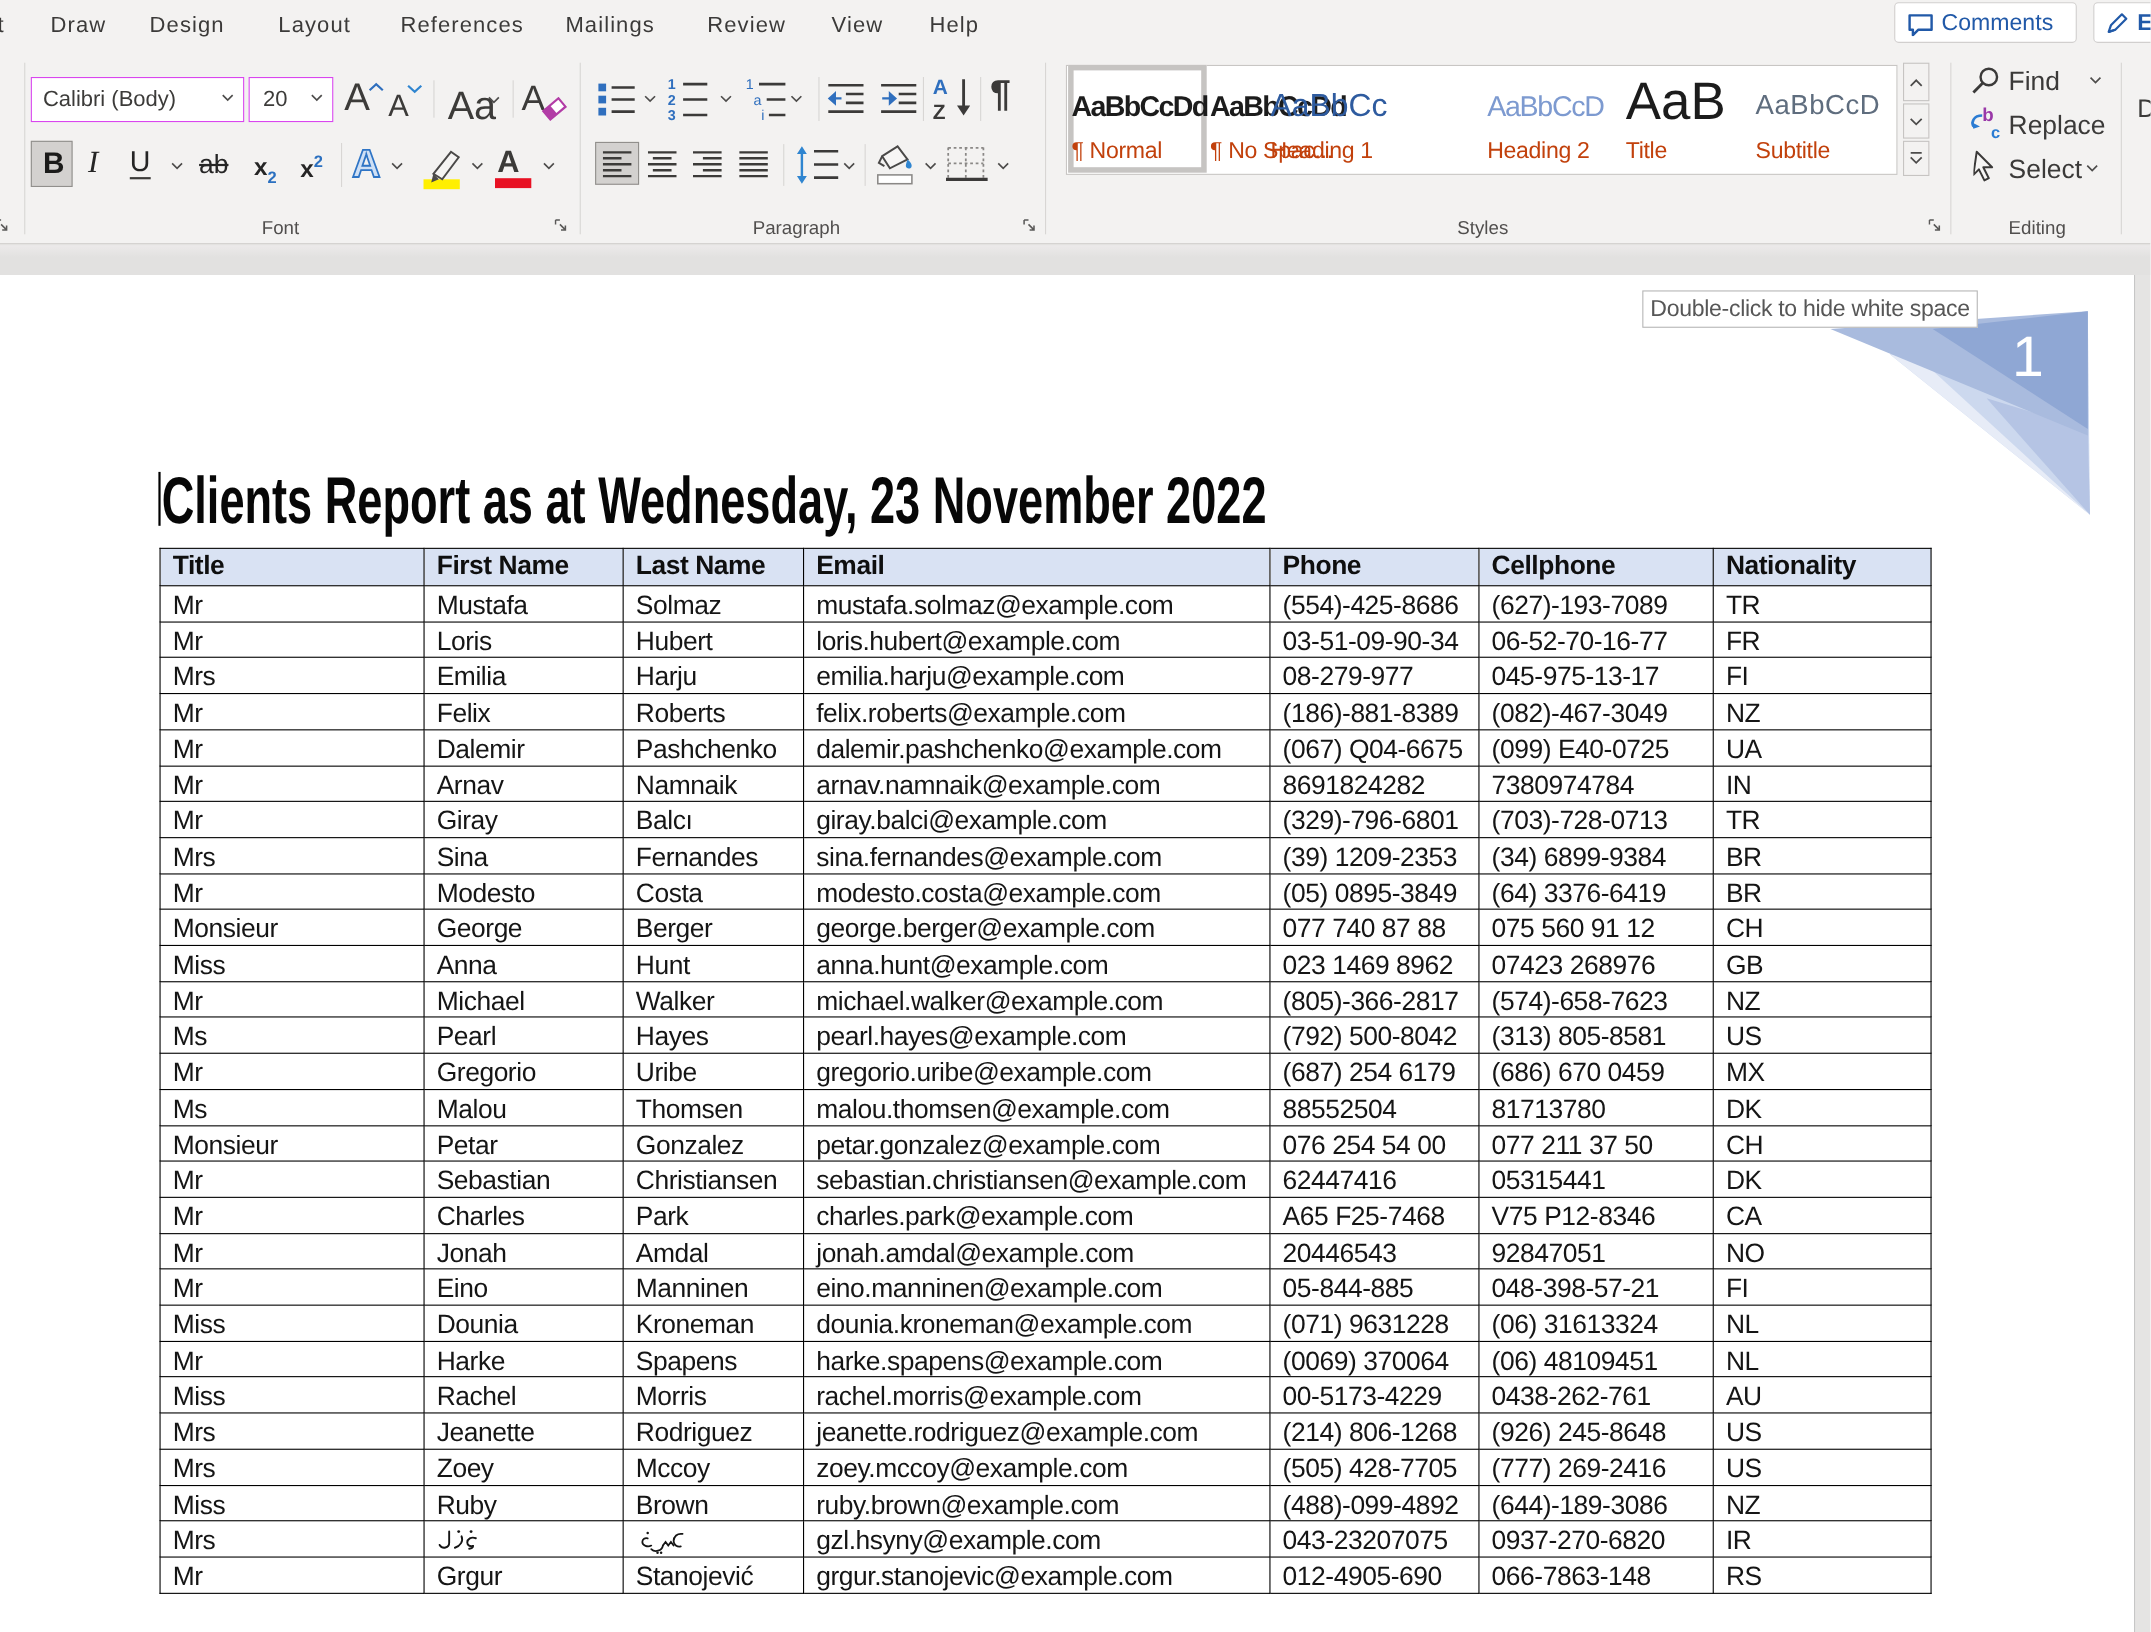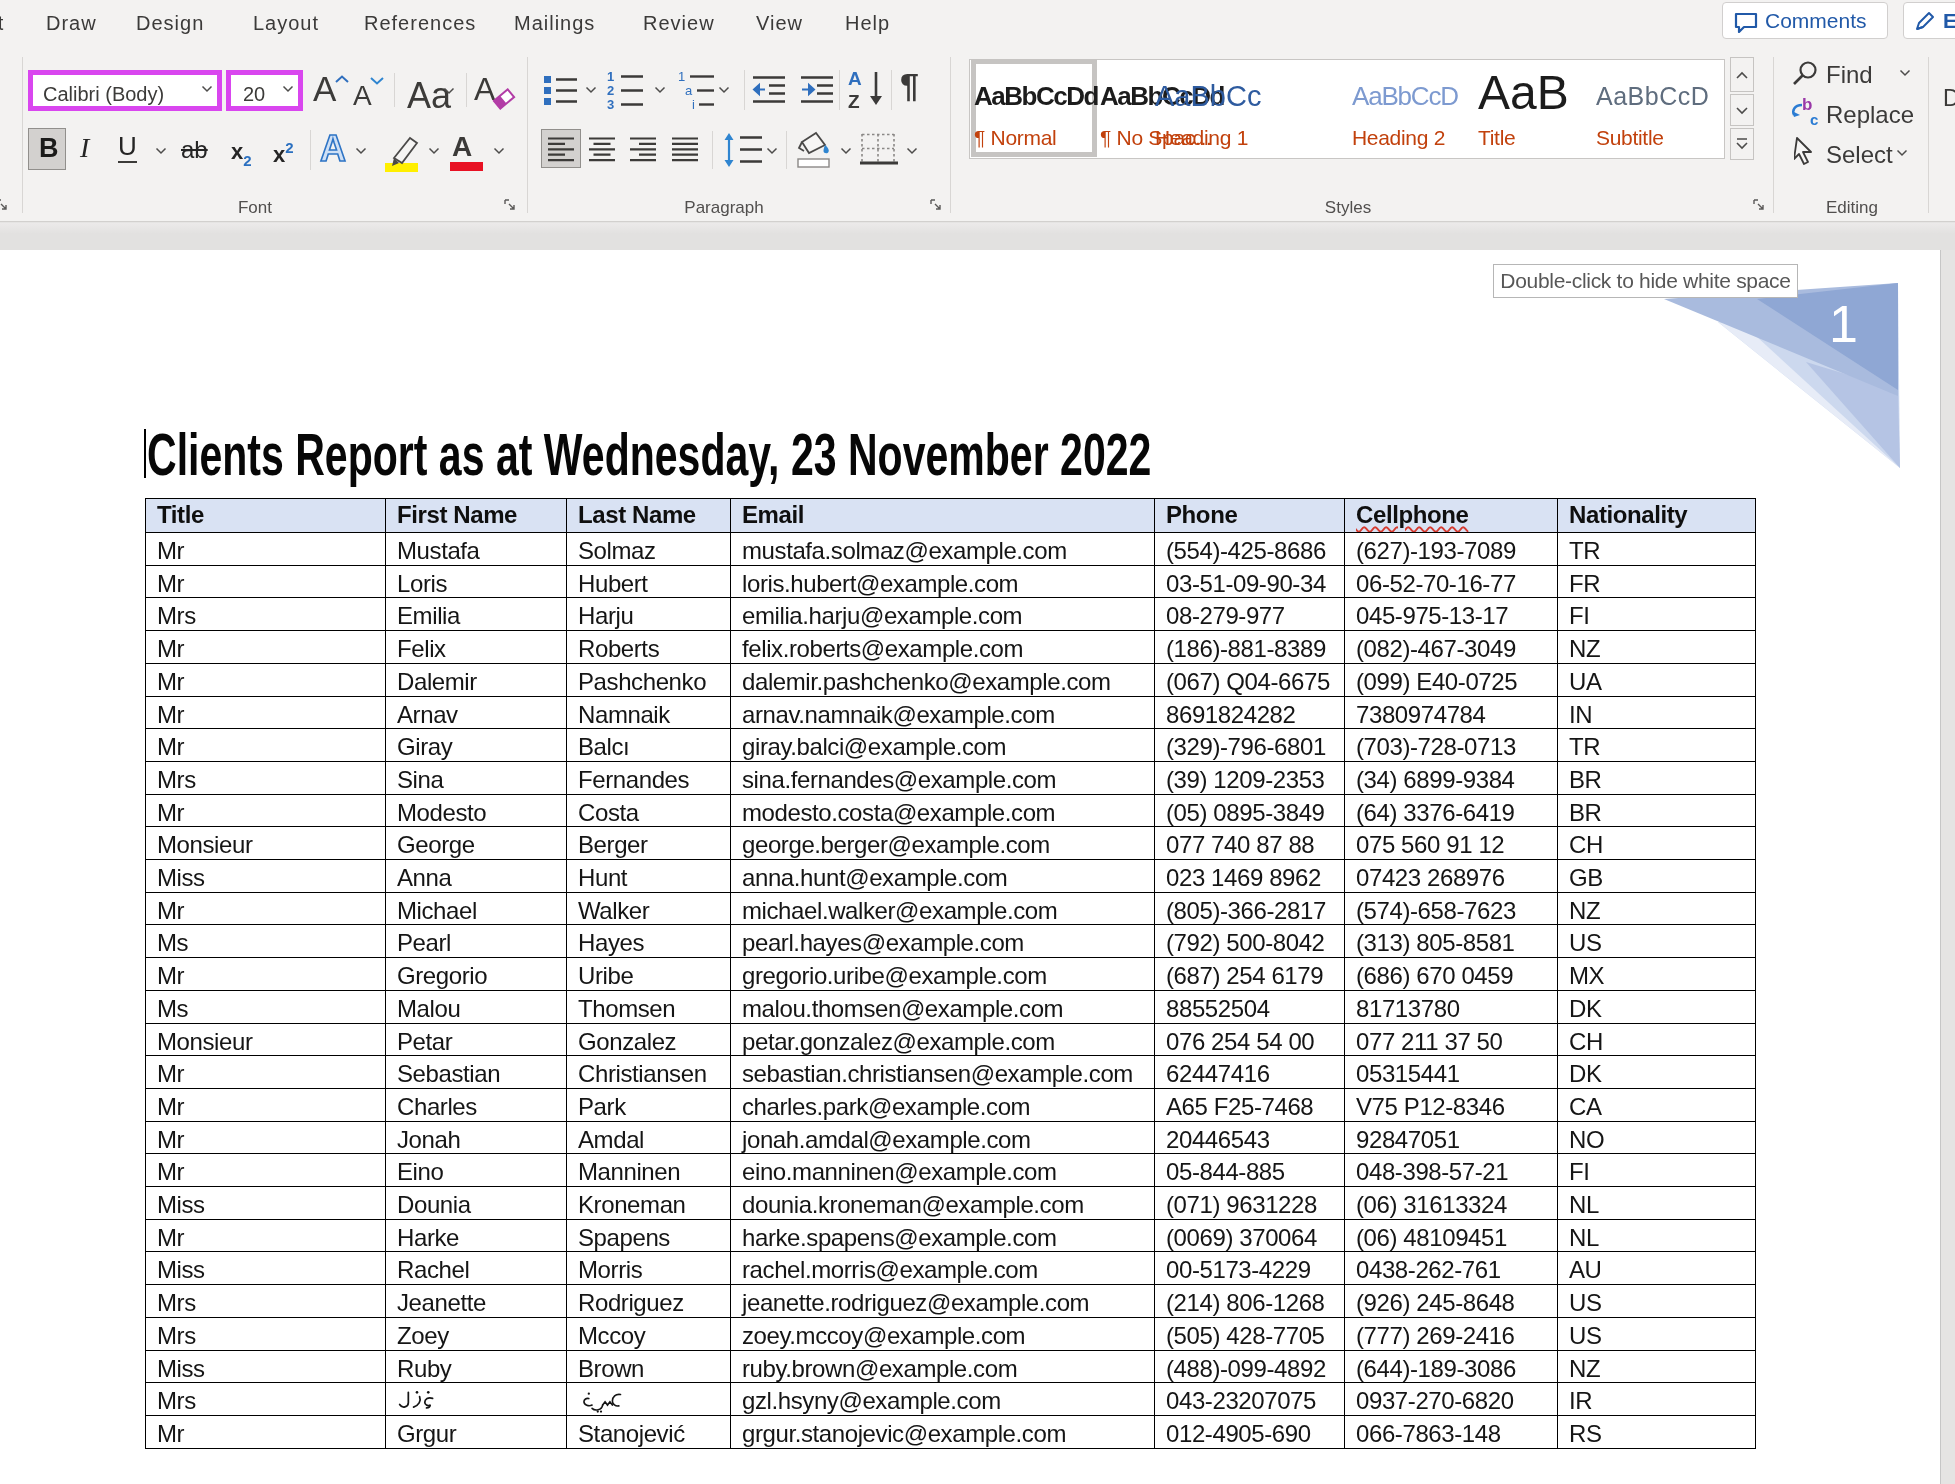--- a/index.html
+++ b/index.html
@@ -9,41 +9,41 @@
 #ribbon{position:absolute;left:0;top:0;width:1955px;height:222px;background:#f3f2f1;border-bottom:1px solid #d2d0ce}
 #strip{position:absolute;left:0;top:223px;width:1955px;height:27px;background:linear-gradient(#eceaea,#e2e1e0 40%,#e2e1e0)}
 #page{position:absolute;left:0;top:250px;width:1941px;height:1234px;background:#fff;border-right:1px solid #c6c6c6}
 .tab{position:absolute;top:12px;font-size:20px;letter-spacing:1px;color:#3b3a39;white-space:nowrap}
 .sep{position:absolute;width:1px;background:#d8d6d4;top:57px;height:156px}
 .glabel{position:absolute;top:198px;font-size:17px;color:#514f4e;white-space:nowrap;transform:translateX(-50%)}
 .launcher{position:absolute;width:13px;height:13px}
 .chev{position:absolute}
 .icon{position:absolute}
 .btnsel{position:absolute;background:#d3d1cf;border:1px solid #918f8c}
-.combo{position:absolute;background:#fff;border:5px solid #d946ef;color:#3c3b39;font-size:20px;line-height:39px;white-space:nowrap}
+.combo{position:absolute;background:#fff;border:1px solid #d946ef;color:#3c3b39;font-size:20px;line-height:39px;white-space:nowrap}
 
 #gallery{position:absolute;left:969px;top:59px;width:756px;height:100px;background:#fff;border:1px solid #c8c6c4}
 .stile{position:absolute;text-align:left;white-space:nowrap}
 .ssample{display:block;font-size:26px;color:#1c1c1c;line-height:26px}
 .sname{display:block;margin-top:17px;font-size:21px;color:#c2410c;letter-spacing:-0.3px}
 .sbtn{position:absolute;left:1730px;width:24px;background:#f3f2f1;border:1px solid #c6c4c2}
 
 .etext{position:absolute;font-size:24px;color:#3b3a39;white-space:nowrap}
 
 .topbtn{position:absolute;top:2px;height:37px;background:#fff;border:1px solid #d1cfce;border-radius:4px}
 
 #title{position:absolute;left:147px;top:170px;font-size:60px;font-weight:bold;color:#070707;letter-spacing:0;white-space:nowrap;transform:scaleX(0.684);transform-origin:0 0}
 #cursor{position:absolute;left:144px;top:179px;width:2px;height:49px;background:#000}
 #tooltip{position:absolute;left:1493px;top:14px;width:305px;height:34px;background:#fff;border:1px solid #b6b6b6;font-size:21px;letter-spacing:-0.3px;color:#575757;text-align:center;line-height:31px;white-space:nowrap}
 #ctable{position:absolute;left:145px;top:248px;border-collapse:collapse;table-layout:fixed}
 #ctable td,#ctable th{border:1px solid #000;font-size:24px;letter-spacing:-0.4px;font-weight:normal;text-align:left;padding:0 0 0 11px;white-space:nowrap;overflow:hidden;color:#151515;vertical-align:top;line-height:26px}
 #ctable th{background:#d9e2f3;font-weight:bold;color:#0f0f0f}
 #ctable td{padding-top:5px}
 #ctable th{padding-top:3px}
-.wavy{text-decoration:underline;text-decoration-style:wavy;text-decoration-color:#d63a2f;text-decoration-thickness:2px;text-underline-offset:3px}
+.wavy{text-decoration-style:wavy;text-decoration-color:#d63a2f;text-decoration-thickness:2px;text-underline-offset:3px}
 </style></head>
 <body>
 <div id="ribbon">
 <span class="tab" style="left:-10px">rt</span>
 <span class="tab" style="left:46px">Draw</span>
 <span class="tab" style="left:136px">Design</span>
 <span class="tab" style="left:253px">Layout</span>
 <span class="tab" style="left:364px">References</span>
 <span class="tab" style="left:514px">Mailings</span>
 <span class="tab" style="left:643px">Review</span>

